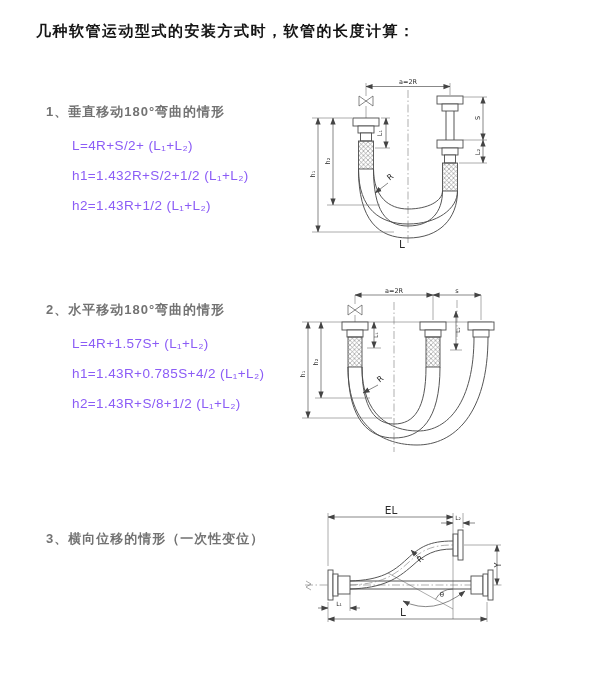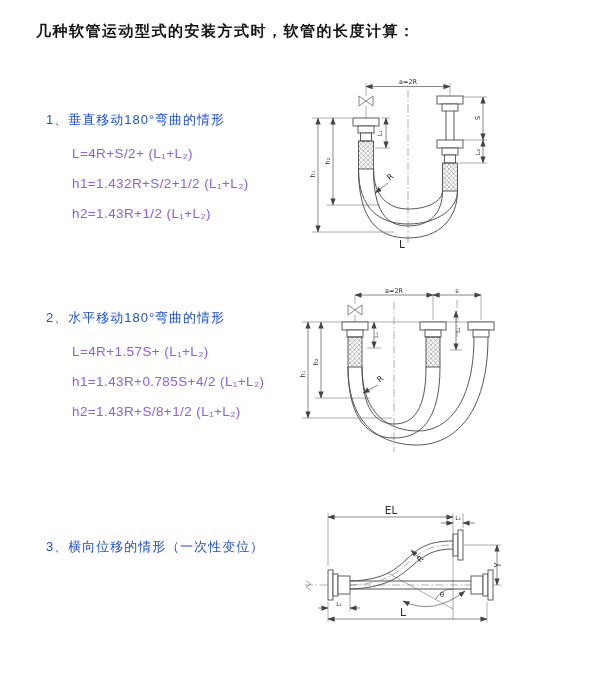--- a/index.html
+++ b/index.html
@@ -1,20 +1,20 @@
 <!DOCTYPE html>
 <html><head>
 <meta charset="utf-8">
 <style>
   html,body{margin:0;padding:0;background:#e8e8e8;}
   #page{position:relative;width:600px;height:675px;background:#ffffff;overflow:hidden;
         font-family:"Liberation Sans","DejaVu Sans",sans-serif;color:#1b1b1b;}
   .title{position:absolute;left:36px;top:22px;font-size:15px;font-weight:600;letter-spacing:1.5px;color:#141414;}
   .section{position:absolute;left:46px;width:260px;}
-  .section h3{margin:8px 0 10px 0;font-size:13px;font-weight:400;letter-spacing:1px;color:#1d4ed8;}
+  .section h3{margin:0 0 10px 0;font-size:13px;font-weight:700;letter-spacing:1px;color:#737373;}
   .formulas{padding-left:26px;}
   .fline{height:30px;line-height:30px;font-size:13.5px;letter-spacing:.4px;white-space:nowrap;color:#8b5cf6;}
   svg{position:absolute;overflow:visible;}
   .tube{stroke:#4d4d4d;stroke-width:.95;fill:none;}
   .part{stroke:#4d4d4d;stroke-width:.9;fill:#ffffff;}
   .braid{stroke:#4d4d4d;stroke-width:.9;}
   .dim{stroke:#555;stroke-width:.7;fill:none;}
   .ext{stroke:#666;stroke-width:.55;fill:none;}
   .cl{stroke:#7a7a7a;stroke-width:.6;fill:none;stroke-dasharray:8 2.5 1.5 2.5;}
   .lbl{font:6.5px "DejaVu Sans","Liberation Sans",sans-serif;fill:#2c2c2c;}

